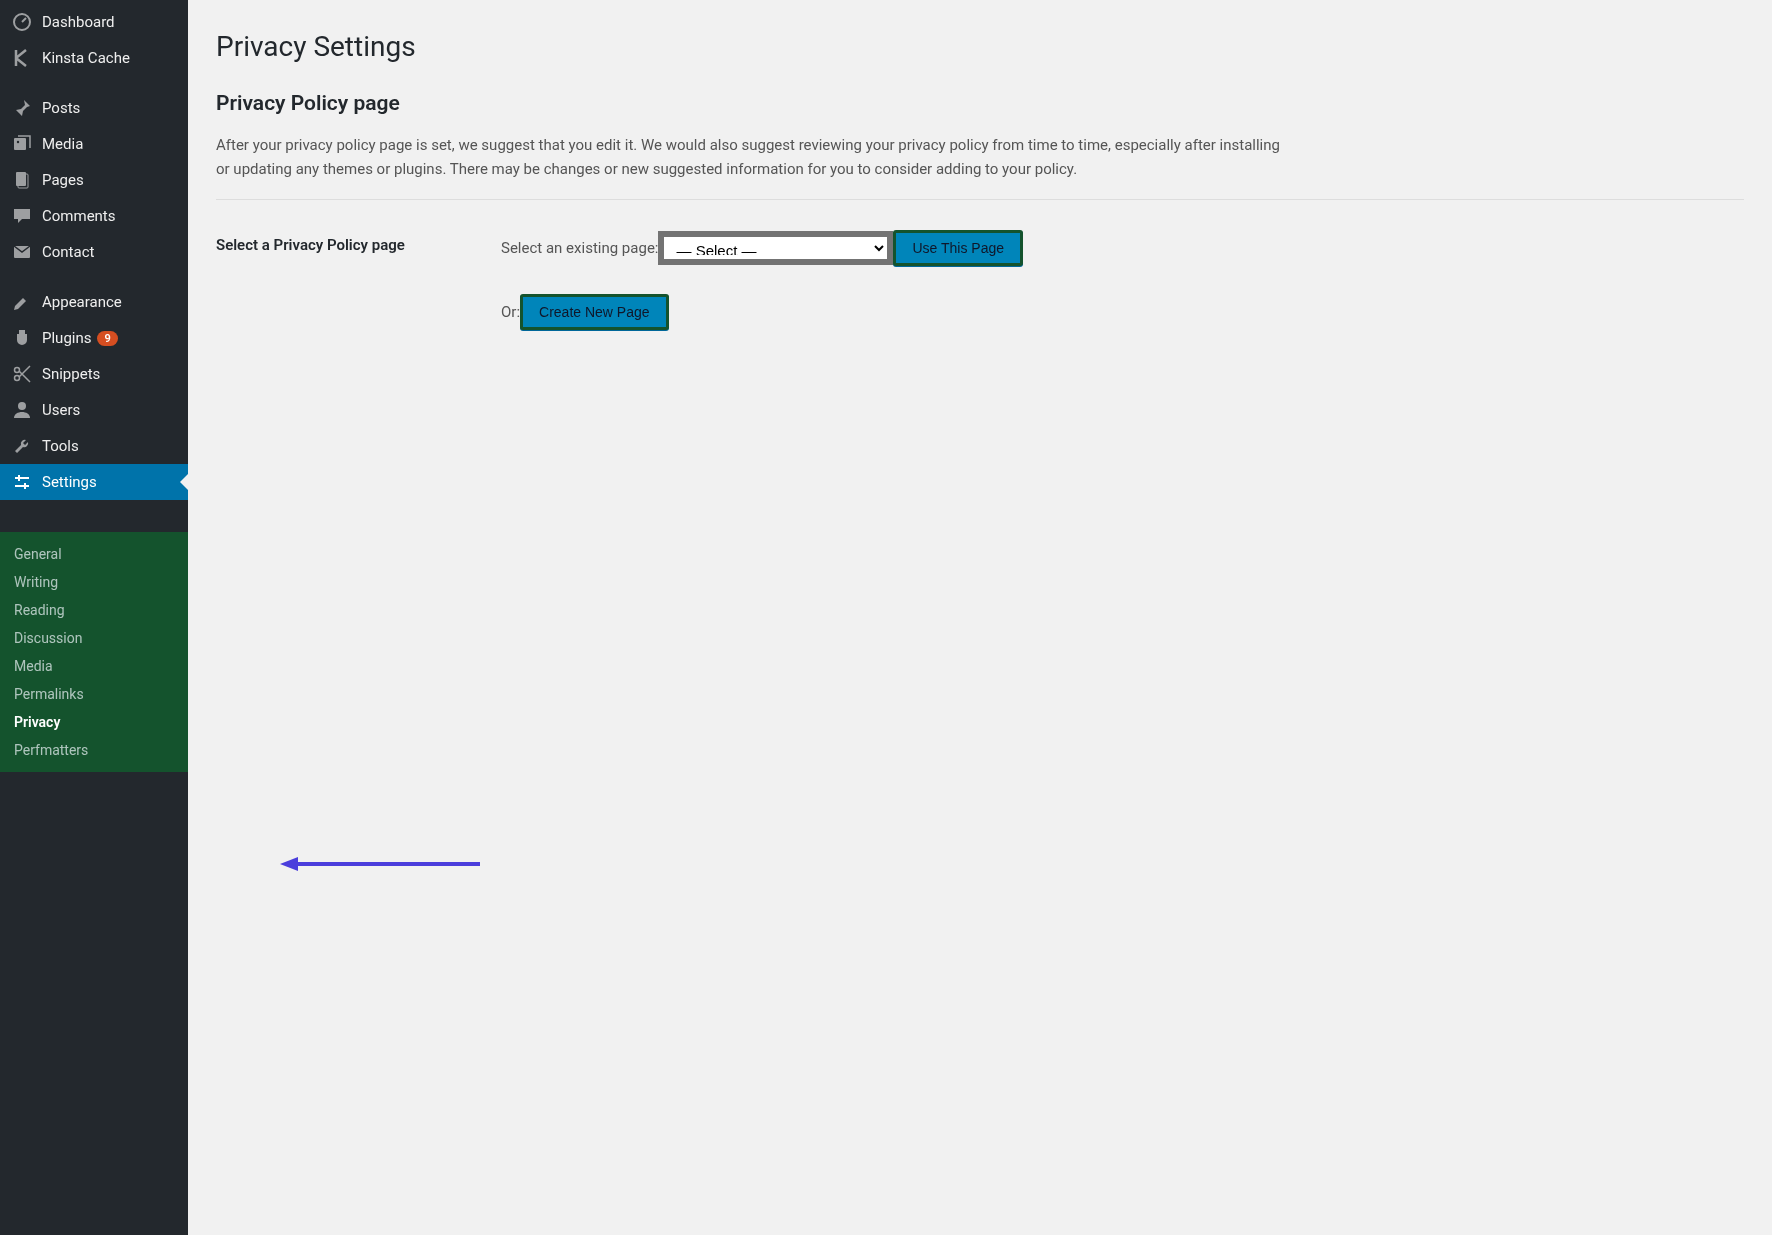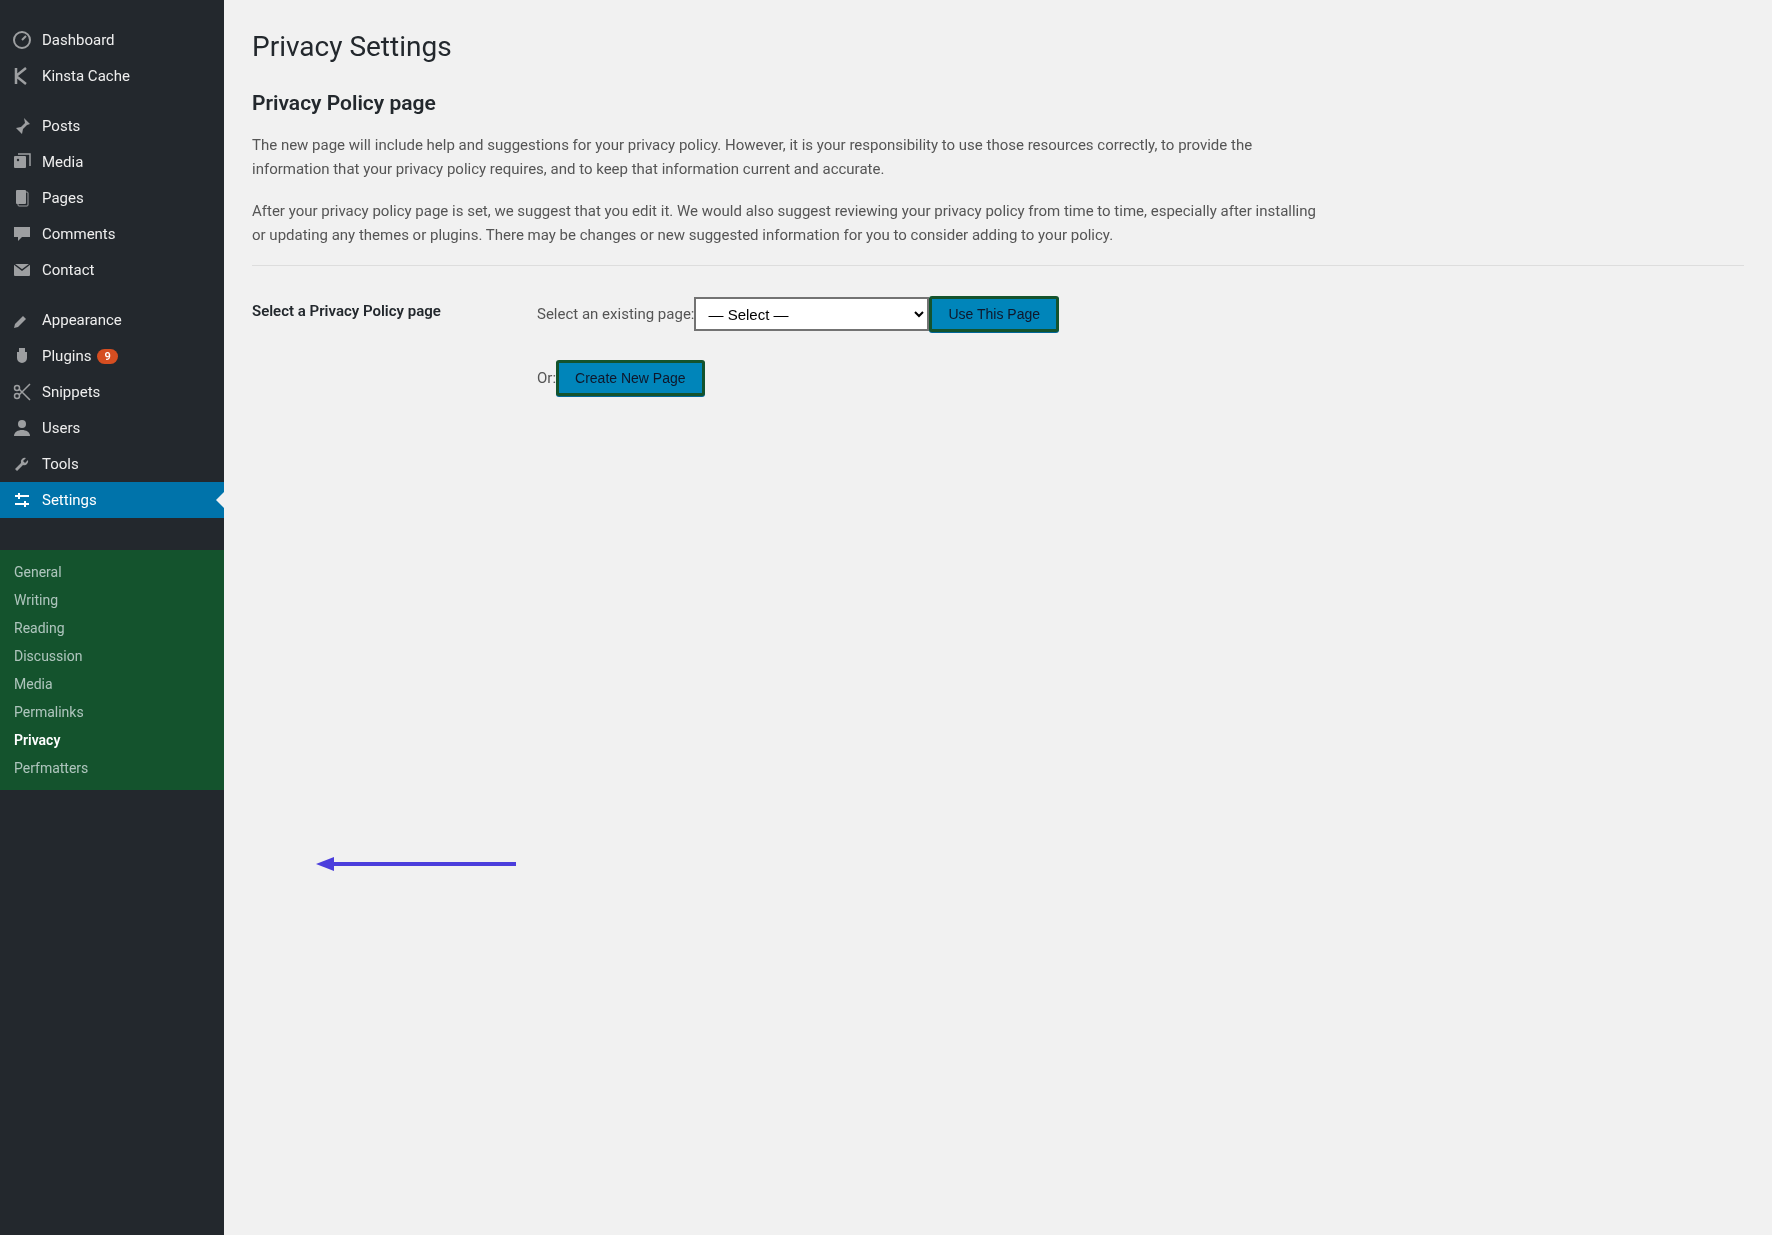--- a/index.html
+++ b/index.html
@@ -4,25 +4,25 @@
 <style>
   * { box-sizing: border-box; margin: 0; padding: 0; }
   body {
     font-family: -apple-system, BlinkMacSystemFont, "Segoe UI", Roboto, Helvetica, Arial, sans-serif;
     background: #f1f1f1;
     color: #444;
     display: flex;
     min-height: 100vh;
   }
   .sidebar {
-    width: 224px;
+    width: 188px;
     background: #23282d;
     color: #eee;
     flex-shrink: 0;
-    padding-top: 22px;
+    padding-top: 4px;
   }
   .menu-item {
     display: flex;
     align-items: center;
     padding: 8px 12px;
     color: #eee;
     font-size: 15px;
     cursor: pointer;
     position: relative;
   }
@@ -121,21 +121,21 @@
     gap: 0;
     margin-bottom: 28px;
   }
   .field-label {
     font-size: 15px;
     color: #555;
   }
   select.page-select {
     font-size: 15px;
     padding: 4px 8px;
-    border: 2px solid #737373;
+    border: 6px solid #737373;
     background: #fff;
     height: 34px;
     width: 235px;
   }
   .btn {
     background: #0085ba;
     border: 3px solid #14532d;
     color: #0f172a;
     font-size: 14px;
     padding: 7px 16px;
@@ -282,21 +282,20 @@
     <div class="submenu-item">Permalinks</div>
     <div class="submenu-item current">Privacy</div>
     <div class="submenu-item">Perfmatters</div>
   </div>
 </nav>
 
 <main class="main">
   <h1 class="page-title">Privacy Settings</h1>
   <h2 class="section-title">Privacy Policy page</h2>
   <div class="intro">
-    <p>The new page will include help and suggestions for your privacy policy. However, it is your responsibility to use those resources correctly, to provide the information that your privacy policy requires, and to keep that information current and accurate.</p>
     <p>After your privacy policy page is set, we suggest that you edit it. We would also suggest reviewing your privacy policy from time to time, especially after installing or updating any themes or plugins. There may be changes or new suggested information for you to consider adding to your policy.</p>
   </div>
   <hr class="divider">
   <div class="form-row">
     <div class="form-label-col">Select a Privacy Policy page</div>
     <div class="form-control-col">
       <div class="inline-row">
         <span class="field-label">Select an existing page:</span>
         <select class="page-select">
           <option>— Select —</option>

